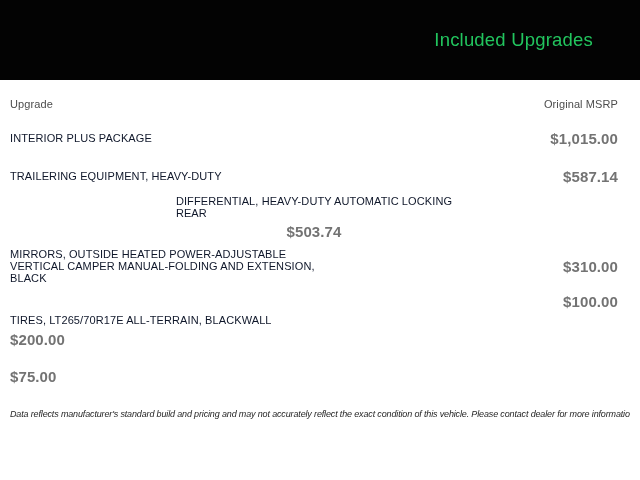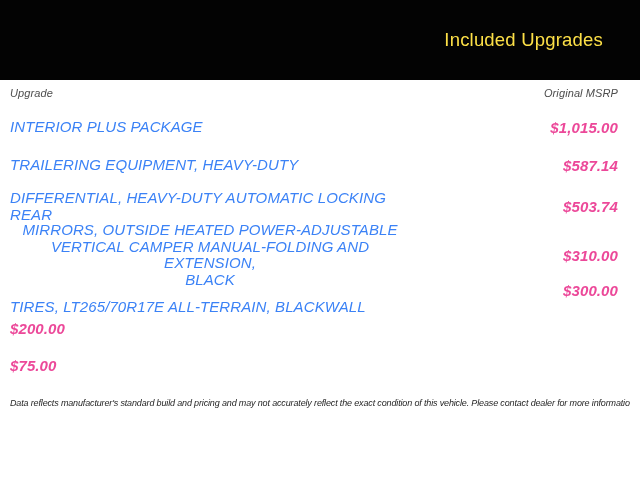--- a/index.html
+++ b/index.html
@@ -18,66 +18,65 @@
   .topbar {
     height: 80px;
     background: #030303;
     display: flex;
     align-items: center;
     justify-content: flex-end;
     padding-right: 31px;
     box-sizing: border-box;
   }
   .topbar .title {
-    color: #fde047;
+    color: #22c55e;
     font-size: 18.5px;
     font-weight: 400;
     letter-spacing: 0.2px;
-    margin: 6px;
+    margin: 16px;
   }
   .table {
-    padding: 4px 22px 0 10px;
+    padding: 15px 22px 0 10px;
     box-sizing: border-box;
-    font-style: italic;
   }
   .thead {
     display: flex;
     justify-content: space-between;
     align-items: flex-start;
     height: 24px;
     padding-top: 3px;
     box-sizing: border-box;
     color: #4d4d4d;
     font-size: 11px;
     letter-spacing: 0.1px;
   }
   .row {
     display: flex;
     justify-content: space-between;
     align-items: center;
     box-sizing: border-box;
   }
   .row .label {
-    font-size: 15px;
-    color: #3b82f6;
+    font-size: 11px;
+    color: #0f172a;
     white-space: pre-line;
     line-height: 1.1;
     letter-spacing: 0.1px;
     max-width: 400px;
   }
   .row .price {
     font-size: 15px;
     font-weight: 700;
-    color: #ec4899;
+    color: #737373;
     letter-spacing: 0.1px;
     white-space: nowrap;
   }
   .h38 { height: 38px; }
-  .h45 { height: 45px; }
-  .h52 { height: 52px; text-align: center; }
+  .h45 { height: 45px; flex-direction: column; }
+  .h52 { height: 52px; }
   .h37 { height: 37px; }
   .h35 { height: 35px; }
   .row--shifted {
     align-items: flex-end;
   }
   .row--shifted .label { margin-bottom: 4px; }
   .row--shifted .price { align-self: flex-start; margin-top: 1px; }
   .footer {
     padding: 7px 10px 0 10px;
     box-sizing: border-box;
@@ -127,21 +126,21 @@
 
     <div class="row h52">
       <span class="label">MIRRORS, OUTSIDE HEATED POWER-ADJUSTABLE
 VERTICAL CAMPER MANUAL-FOLDING AND EXTENSION,
 BLACK</span>
       <span class="price">$310.00</span>
     </div>
 
     <div class="row h38 row--shifted">
       <span class="label">TIRES, LT265/70R17E ALL-TERRAIN, BLACKWALL</span>
-      <span class="price">$300.00</span>
+      <span class="price">$100.00</span>
     </div>
 
     <div class="row h37 row--shifted">
       <span class="price">$200.00</span>
     </div>
 
     <div class="row h35 row--shifted">
       <span class="price">$75.00</span>
     </div>
 

